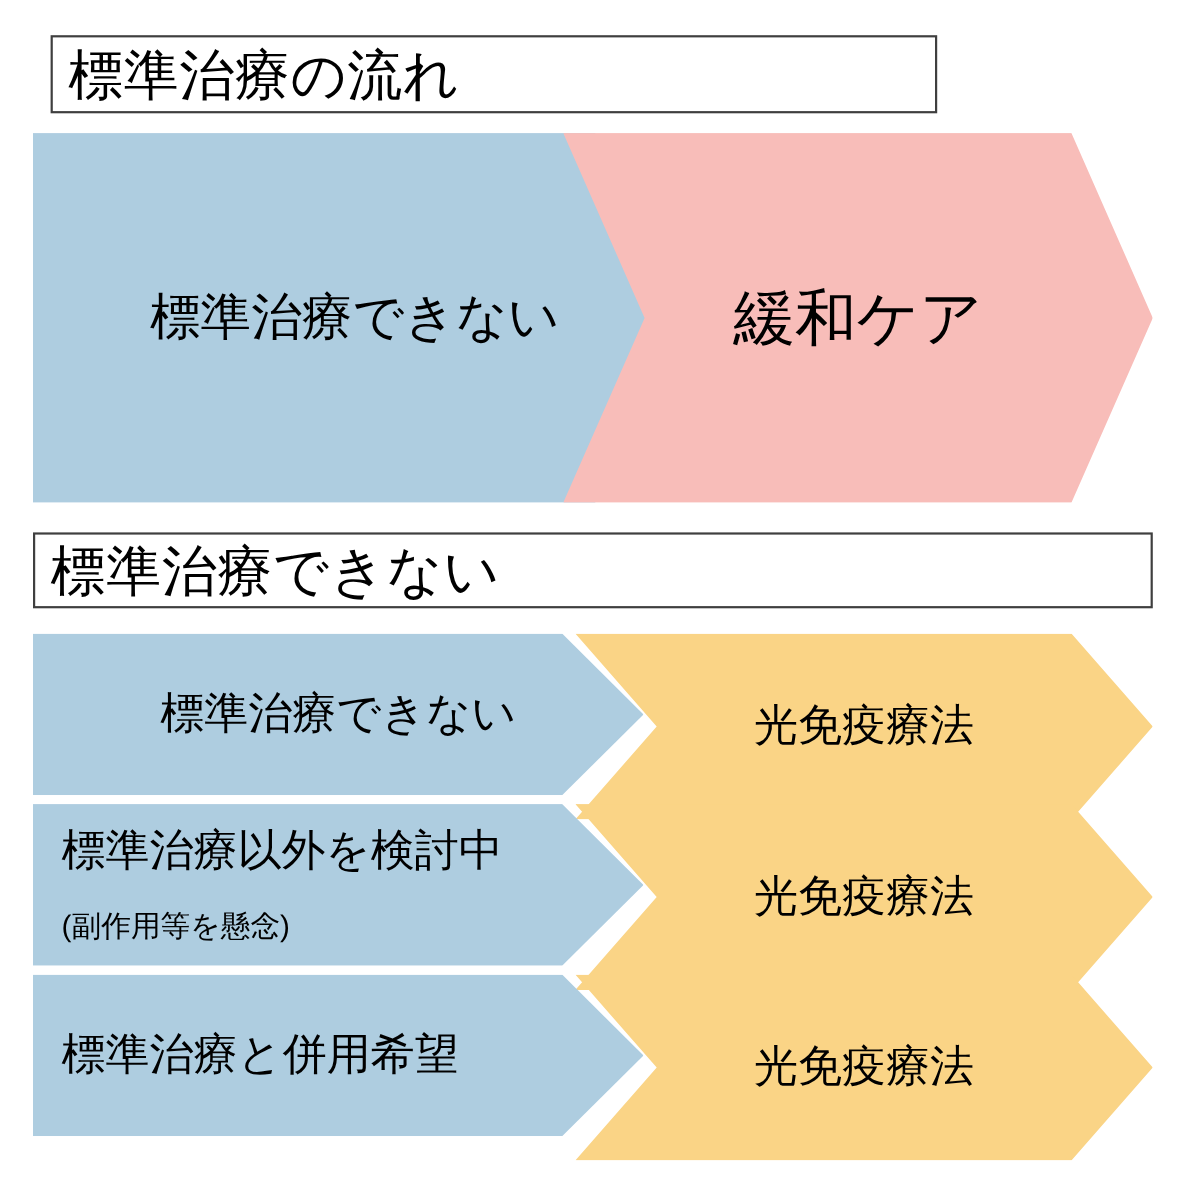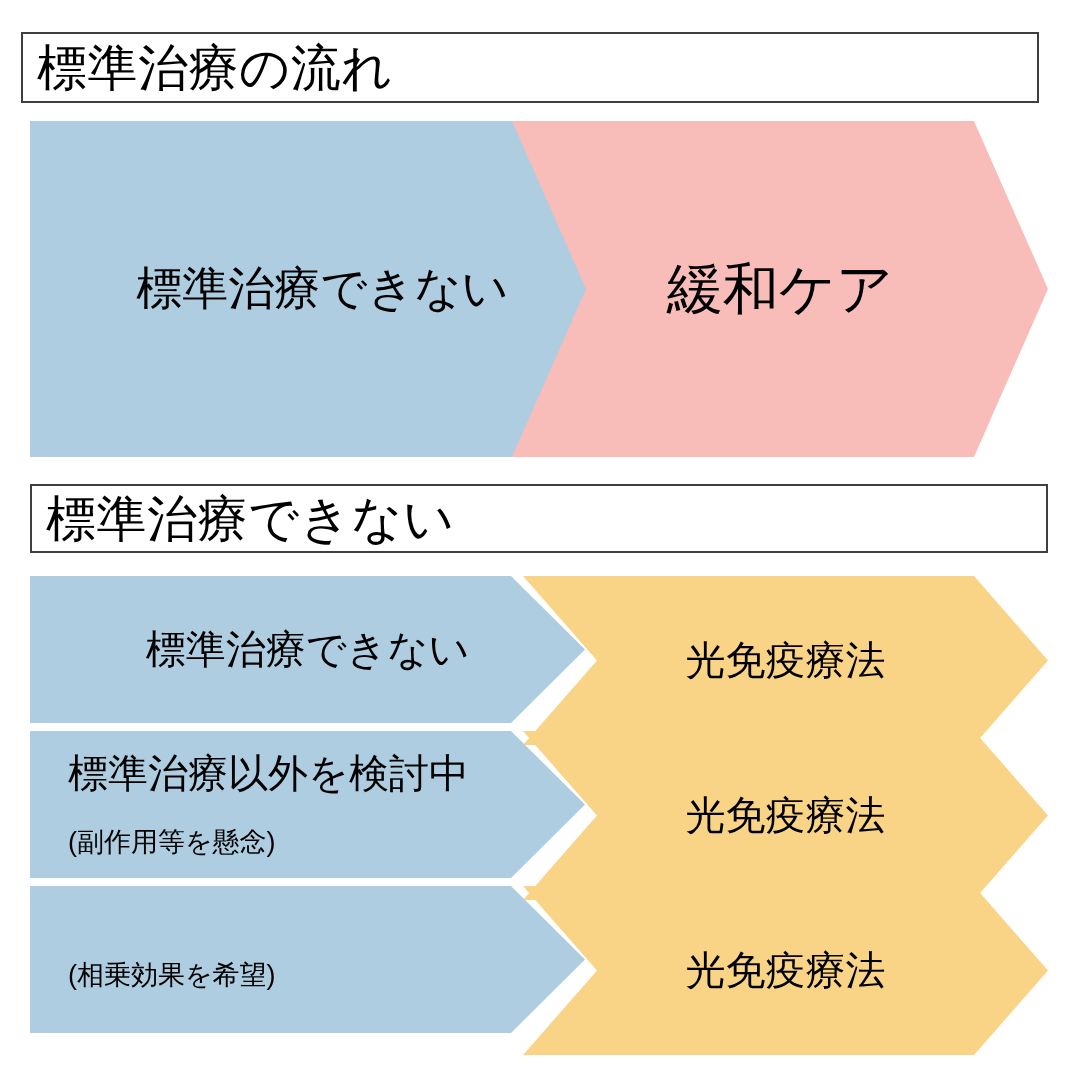--- a/index.html
+++ b/index.html
@@ -29,21 +29,21 @@
   }
   .section-header .section-title {
     font-size: 50px;
     line-height: 1;
     letter-spacing: 0.5px;
     white-space: nowrap;
     font-weight: 400;
     color: #000000;
   }
 
-  #header-1 { left: 21px; top: 32px; width: 1018px; height: 71px; }
+  #header-1 { left: 46px; top: 32px; width: 806px; height: 71px; }
   #header-2 { left: 30px; top: 484px; width: 1018px; height: 69px; }
 
   
   .chevron {
     position: absolute;
     box-sizing: border-box;
     display: flex;
     flex-direction: column;
     align-items: center;
     justify-content: center;
@@ -96,21 +96,21 @@
   }
   .opt-yellow .label { font-size: 40px; }
 
   #opt-row-1-blue,   #opt-row-1-yellow   { top: 576px; }
   #opt-row-2-blue,   #opt-row-2-yellow   { top: 731px; }
   #opt-row-3-blue,   #opt-row-3-yellow   { top: 886px; }
 
   
   .opt-blue.two-line {
     align-items: flex-start;
-    padding-left: 38px;
+    padding-left: 26px;
     text-align: center;
   }
 </style>
 </head>
 <body>
 
 <div class="section-header" id="header-1">
   <span class="section-title">標準治療の流れ</span>
 </div>
 
@@ -135,17 +135,17 @@
 
 <div class="chevron shape-start fill-blue opt-blue two-line" id="opt-row-2-blue">
   <span class="label">標準治療以外を検討中</span>
   <span class="sublabel">(副作用等を懸念)</span>
 </div>
 <div class="chevron shape-chevron fill-yellow opt-yellow" id="opt-row-2-yellow">
   <span class="label">光免疫療法</span>
 </div>
 
 <div class="chevron shape-start fill-blue opt-blue two-line" id="opt-row-3-blue">
-  <span class="sublabel">(相乗効果を希望)</span>
+  <span class="label">標準治療と併用希望</span>
 </div>
 <div class="chevron shape-chevron fill-yellow opt-yellow" id="opt-row-3-yellow">
   <span class="label">光免疫療法</span>
 </div>
 
 </body></html>

